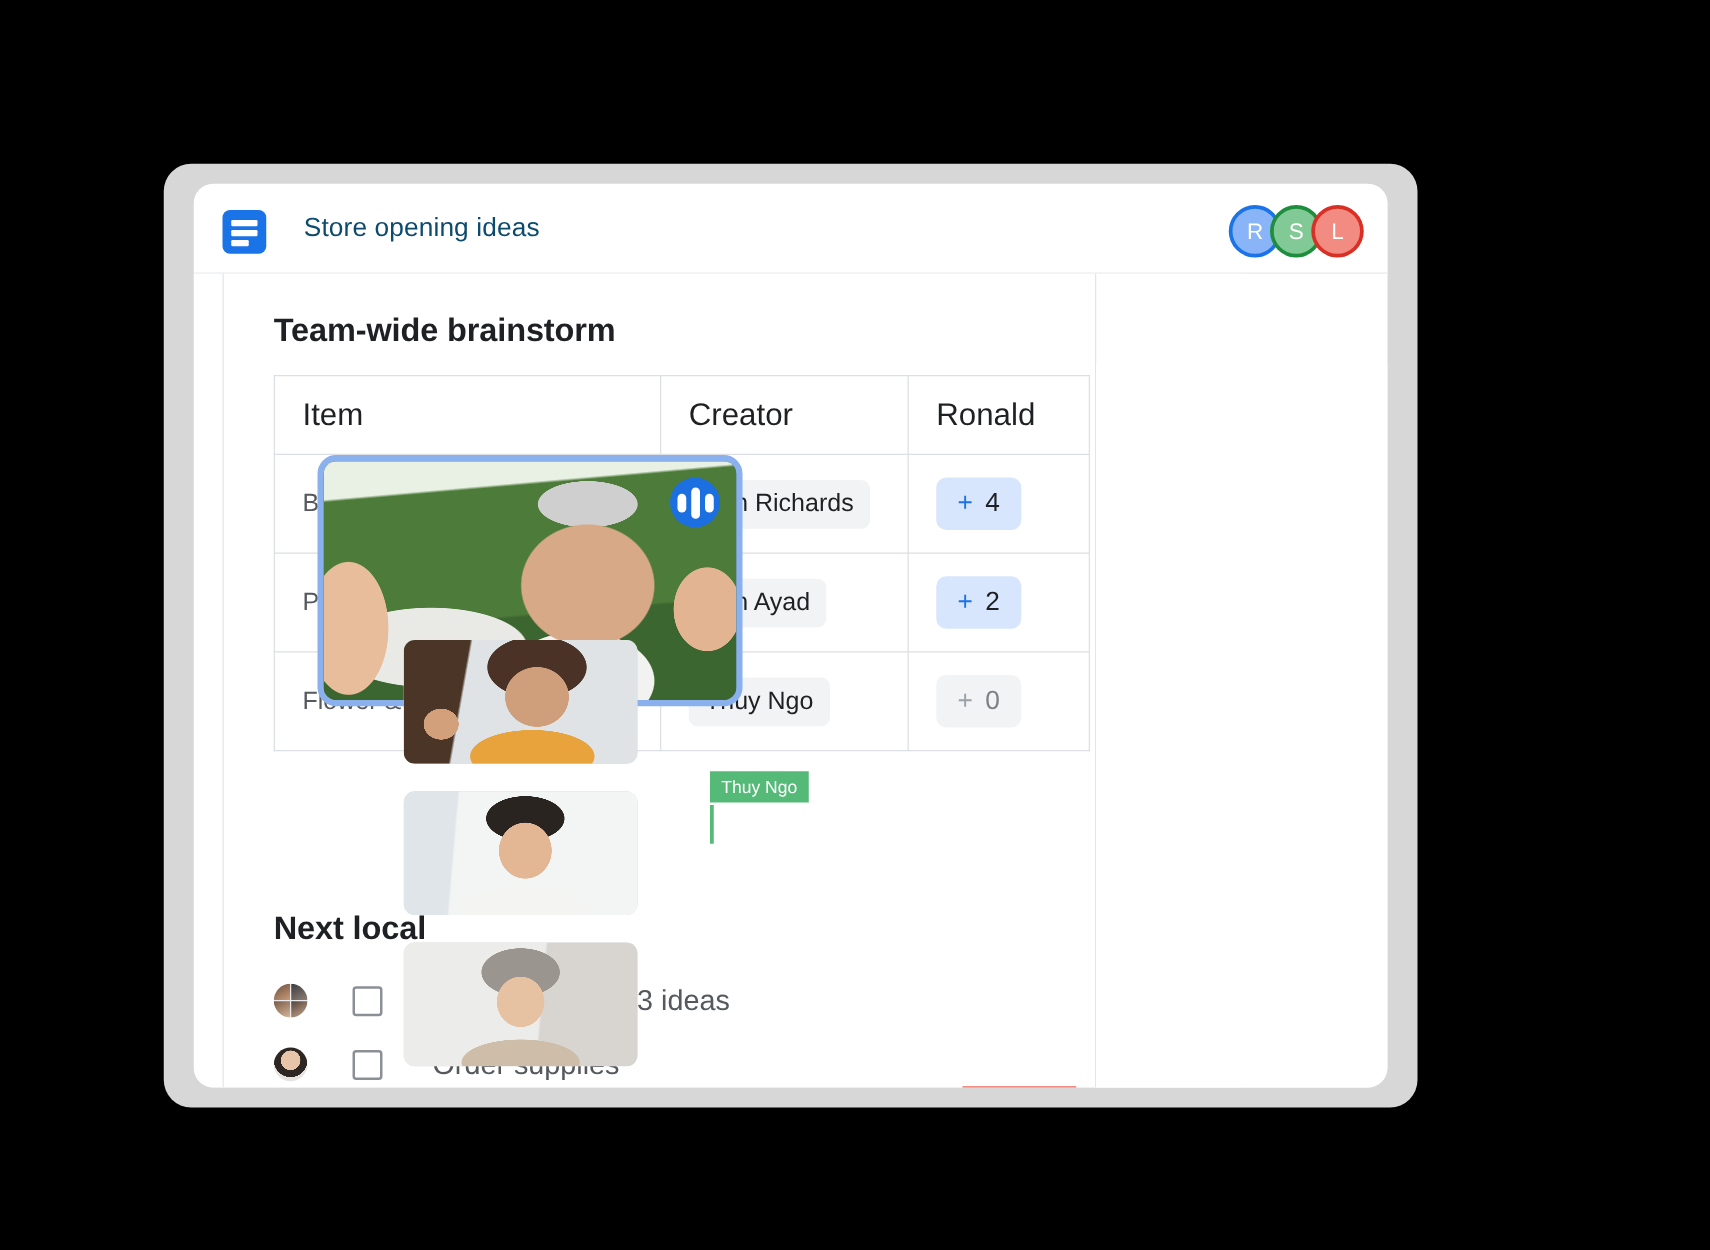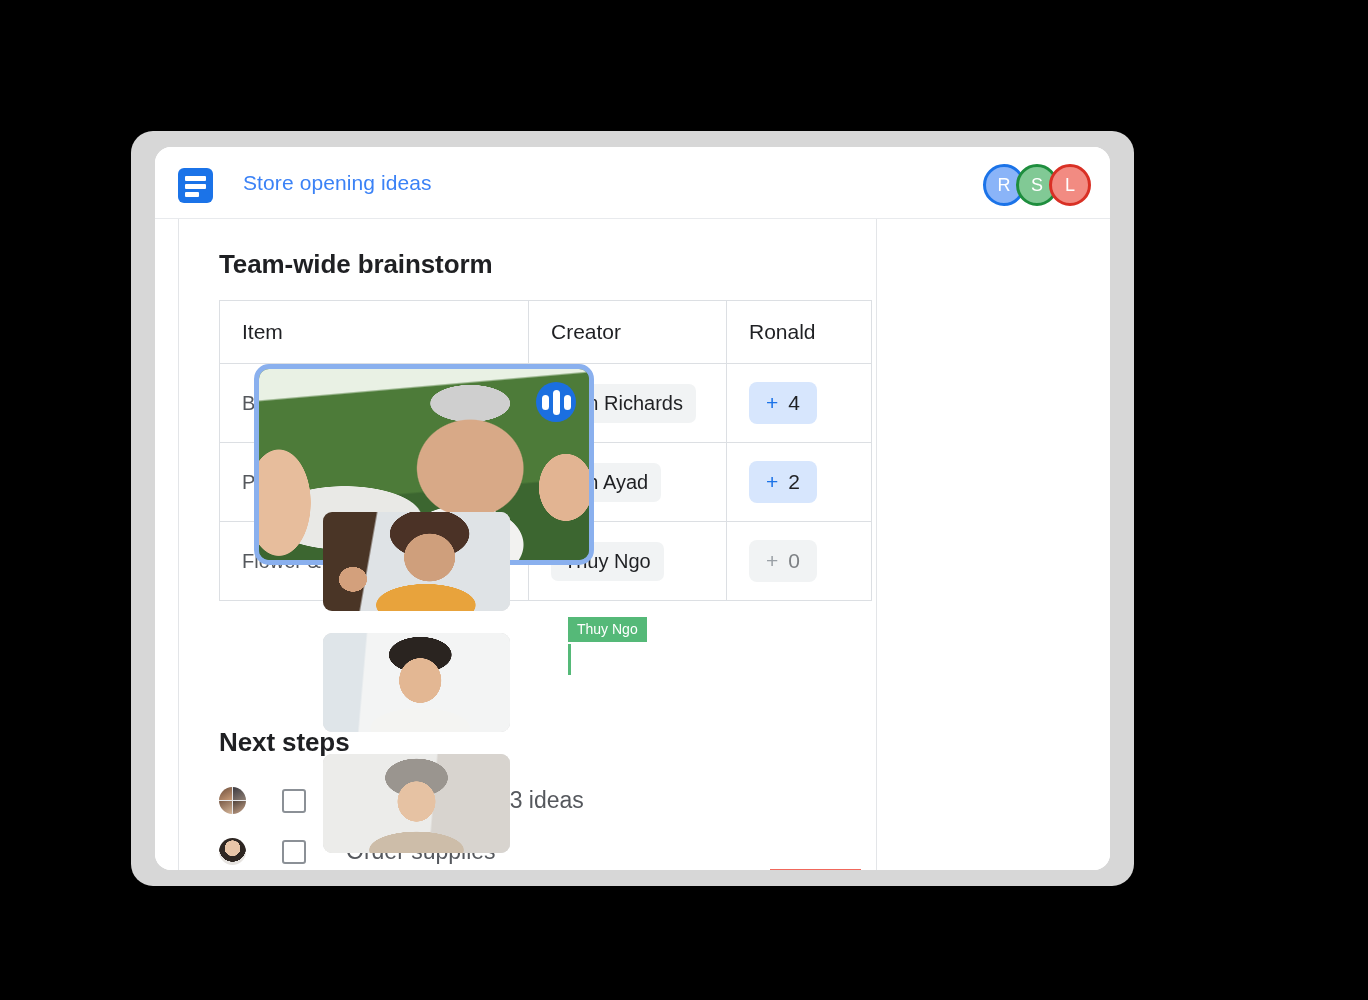--- a/index.html
+++ b/index.html
@@ -42,21 +42,21 @@
     width:35px; height:35px;
     background:#1b73e8; border-radius:6px;
   }
   #doc-icon i{ position:absolute; display:block; background:#fff; height:5px; border-radius:1px; left:7px;}
   #doc-icon i:nth-child(1){ top:8px; width:21px;}
   #doc-icon i:nth-child(2){ top:16px; width:21px;}
   #doc-icon i:nth-child(3){ top:24px; width:14px;}
   #doc-title{
     position:absolute; left:88px; top:0; height:71px;
     display:flex; align-items:center;
-    font-size:21px; color:#3b82f6; letter-spacing:.1px;
+    font-size:21px; color:#0c4a6e; letter-spacing:.1px;
   }
   #presence-stack{
     position:absolute; right:19px; top:17px;
     height:42px; display:flex; align-items:center;
   }
   .presence-chip{
     width:42px; height:42px; border-radius:50%;
     display:flex; align-items:center; justify-content:center;
     font-size:18px; color:#ffffff;
     margin-left:-9px;
@@ -101,21 +101,21 @@
     table-layout:fixed;
   }
   #ideas-table td, #ideas-table th{
     border:1px solid #dcdfe3;
     text-align:left;
     vertical-align:middle;
     padding:0 22px;
   }
   #ideas-table th{
     height:63px;
-    font-size:21px; font-weight:normal; color:#1f2023;
+    font-size:25px; font-weight:normal; color:#1f2023;
   }
   #ideas-table td{ height:79px; }
   .col-item{ width:309px; }
   .col-creator{ width:198px;margin-left:19px; }
   .col-votes{ width:145px; }
   .item-text{
     font-size:20px; color:#55585d; line-height:26px;
   }
   .creator-chip{
     display:inline-block;
@@ -304,21 +304,21 @@
             </td>
           </tr>
         </tbody>
       </table>
 
       <div class="cursor-label" id="cursor-thuy-label">Thuy Ngo</div>
       <div class="cursor-caret" id="cursor-thuy-caret"></div>
 
       <div class="cursor-label" id="cursor-ronald-label">Ronald Das</div>
 
-      <div class="section-heading" id="next-steps-heading">Next steps</div>
+      <div class="section-heading" id="next-steps-heading">Next local</div>
 
       <div id="task-list">
 
         <div class="task-row">
           <div class="task-avatar">
             <div class="quad" style="background:linear-gradient(150deg,#6b4c3a,#c89b78);"></div>
             <div class="quad" style="background:linear-gradient(150deg,#3c3a40,#8f7f74);"></div>
             <div class="quad" style="background:linear-gradient(150deg,#7a5a46,#d6b79a);"></div>
             <div class="quad" style="background:linear-gradient(150deg,#51443d,#cfa98d);"></div>
           </div>

